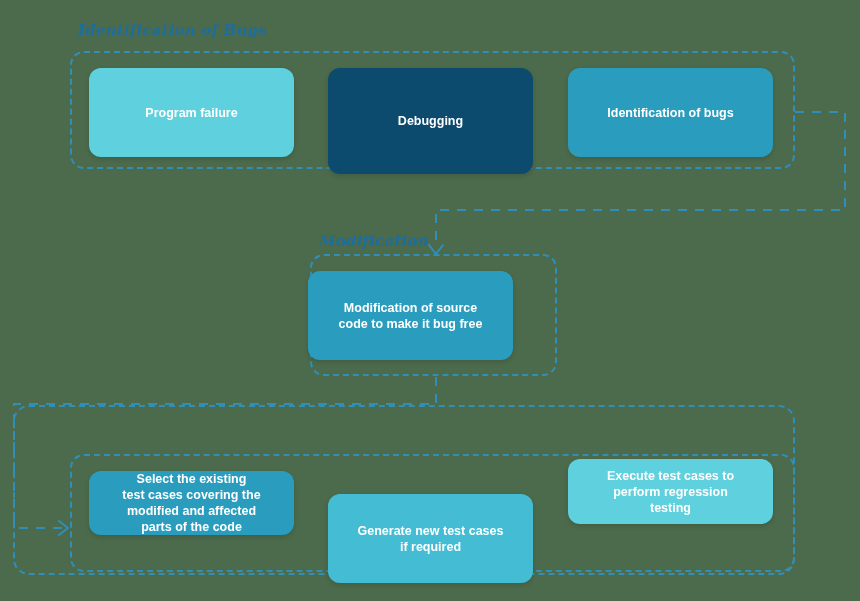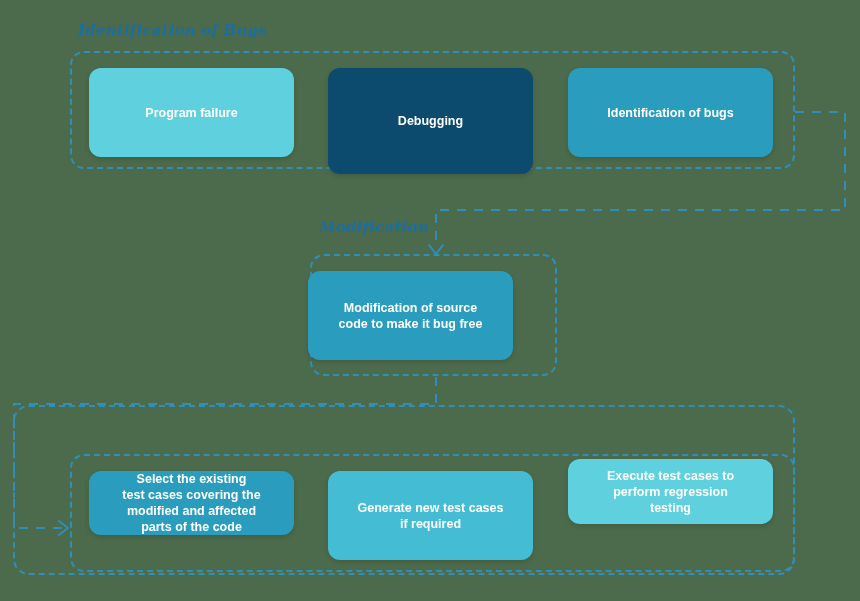--- a/index.html
+++ b/index.html
@@ -91,42 +91,42 @@
   </div>
 
   <div class="node" style="left:328px; top:68px; width:205px; height:106px; background:#0c4a6e;">
     <span>Debugging</span>
   </div>
 
   <div class="node" style="left:568px; top:68px; width:205px; height:89px; background:#2a9cbd;">
     <span>Identification of bugs</span>
   </div>
 
-  <div class="section-title" style="left:319px; top:218px;">Modification</div>
+  <div class="section-title" style="left:319px; top:232px;">Modification</div>
 
   <div class="dashed-box" style="left:310px; top:254px; width:247px; height:122px;"></div>
 
   <div class="node" style="left:308px; top:271px; width:205px; height:89px; background:#2a9cbd;">
     <span>Modification of source
 code to make it bug free</span>
   </div>
 
   <div class="dashed-box" style="left:13px; top:405px; width:782px; height:170px; border-radius:16px;"></div>
 
 
   <div class="dashed-box" style="left:70px; top:454px; width:725px; height:118px;"></div>
 
   <div class="node" style="left:89px; top:471px; width:205px; height:64px; background:#2a9cbd;">
     <span>Select the existing
 test cases covering the
 modified and affected
 parts of the code</span>
   </div>
 
-  <div class="node" style="left:328px; top:471px; width:205px; height:89px; background:#44bcd4;">
+  <div class="node" style="left:328px; top:494px; width:205px; height:89px; background:#44bcd4;">
     <span>Generate new test cases
 if required</span>
   </div>
 
   <div class="node" style="left:568px; top:459px; width:205px; height:65px; background:#5fd0dd;">
     <span>Execute test cases to
 perform regression
 testing</span>
   </div>
 

